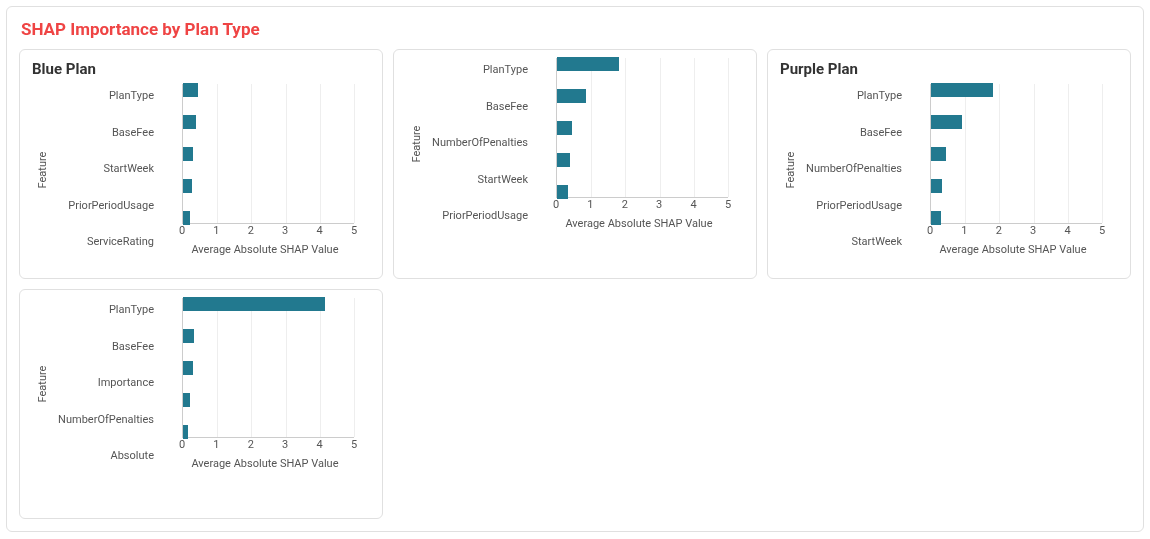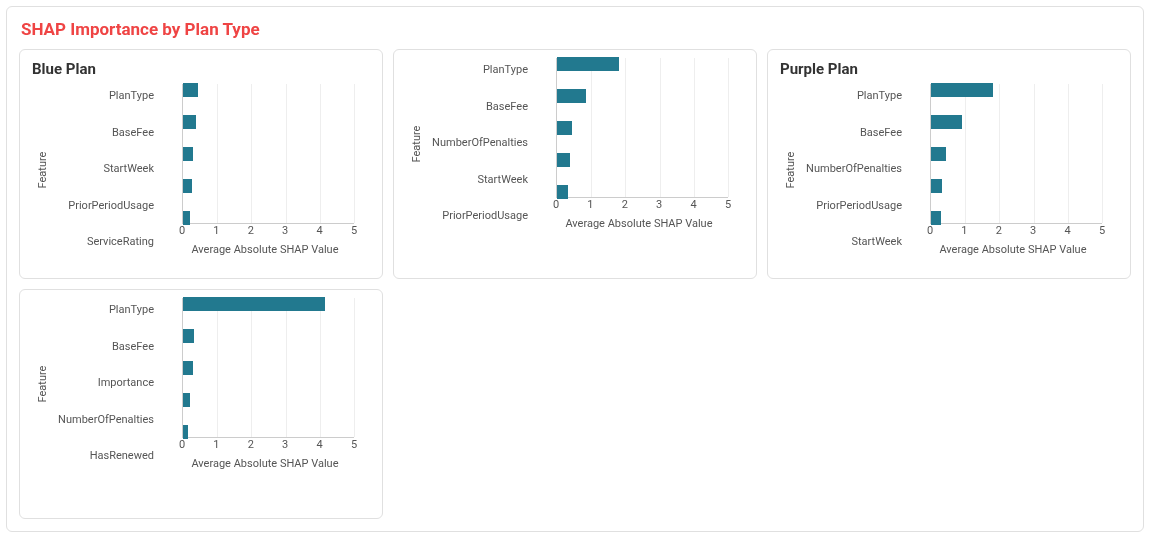--- a/index.html
+++ b/index.html
@@ -250,21 +250,21 @@
       </div>
       <div class="panel">
         <div class="chart-wrap">
           <div class="cat-col">
             <div class="ylabel">Feature</div>
             <div class="cat-labels">
               <div class="cat-label">PlanType</div>
               <div class="cat-label">BaseFee</div>
               <div class="cat-label">Importance</div>
               <div class="cat-label">NumberOfPenalties</div>
-              <div class="cat-label">HasRenewed</div>
+              <div class="cat-label">Absolute</div>
             </div>
           </div>
           <div class="plot-col">
             <div class="plot-area">
               <div class="grid-line" style="left: 20%;"></div>
               <div class="grid-line" style="left: 40%;"></div>
               <div class="grid-line" style="left: 60%;"></div>
               <div class="grid-line" style="left: 80%;"></div>
               <div class="grid-line" style="left: 100%;"></div>
               <div class="bar" style="width: 83%; top: -1px;"></div>

